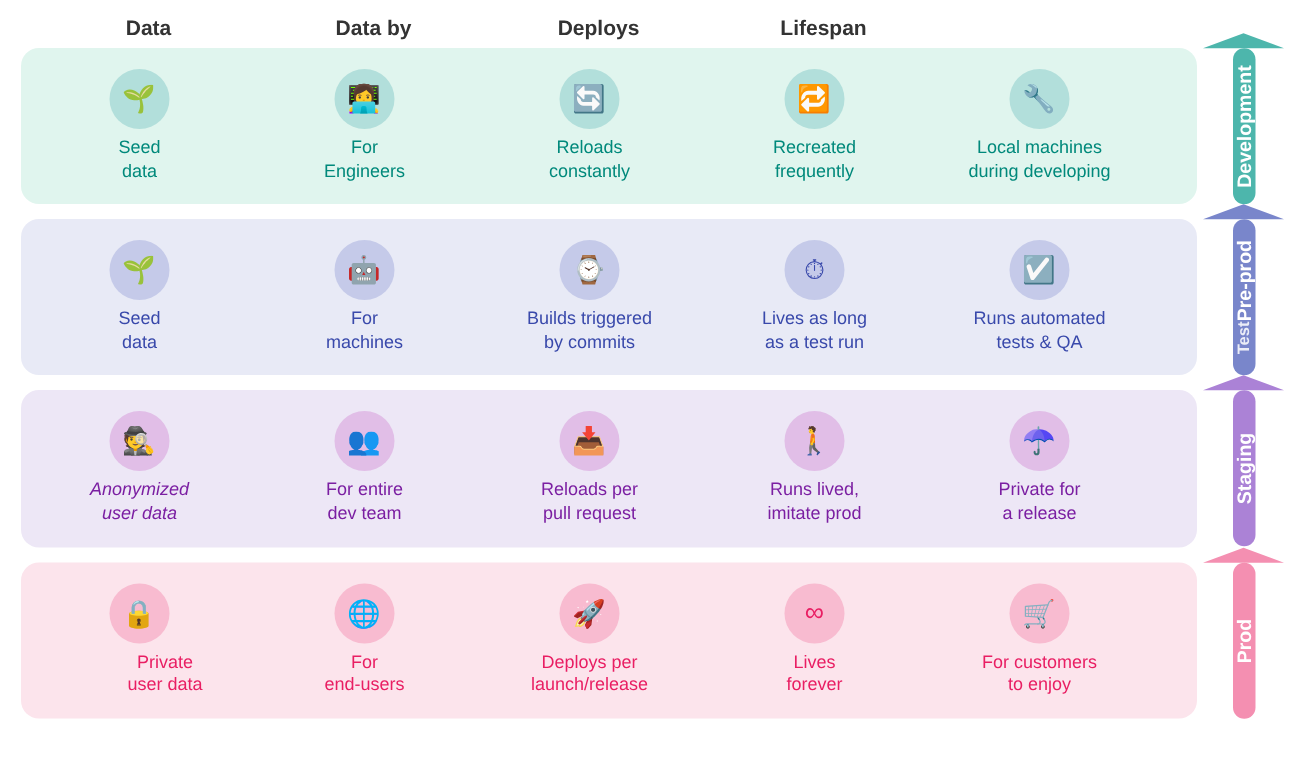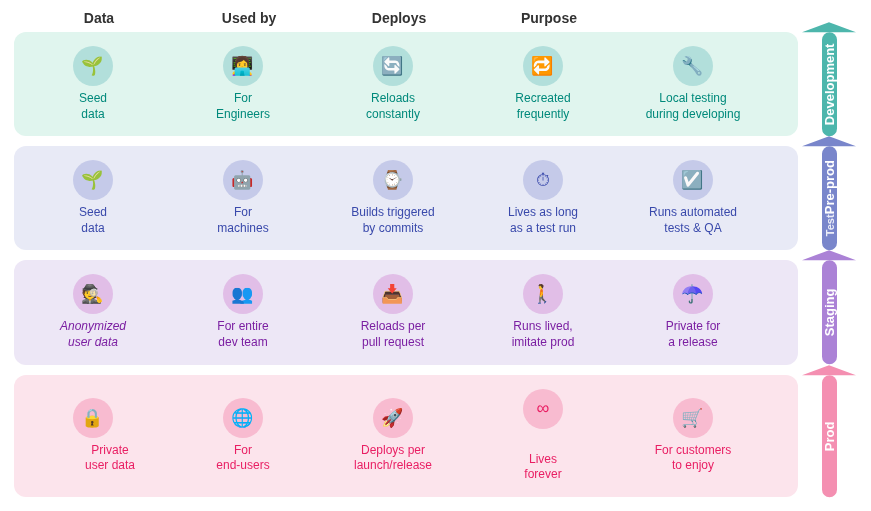--- a/index.html
+++ b/index.html
@@ -125,23 +125,23 @@
     .staging-text { color: #7b1fa2; }
     .prod-text { color: #e91e63; }
   </style>
 </head>
 <body>
 
 <div class="table-container">
 
   <div class="header-row">
   <div class="header-cell">Data</div>
-      <div class="header-cell">Used by</div>
+      <div class="header-cell">Data by</div>
       <div class="header-cell">Deploys</div>
-      <div class="header-cell">Purpose</div>
+      <div class="header-cell">Lifespan</div>
     </div>
 
   <div id="sections-container" style="display:flex;flex-direction:column;gap:5px;flex:1;">
       <div class="section-wrapper">
         <div class="grid-section dev-bg">
           <div class="cell">
             <div class="cell-icon dev-icon">🌱</div>
             <div class="cell-label dev-text" style="white-space: pre-line;">Seed
 data</div>
           </div>
@@ -155,21 +155,21 @@
             <div class="cell-label dev-text" style="white-space: pre-line;">Reloads
 constantly</div>
           </div>
           <div class="cell">
             <div class="cell-icon dev-icon">🔁</div>
             <div class="cell-label dev-text" style="white-space: pre-line;">Recreated
 frequently</div>
           </div>
           <div class="cell">
             <div class="cell-icon dev-icon">🔧</div>
-            <div class="cell-label dev-text" style="white-space: pre-line;">Local testing
+            <div class="cell-label dev-text" style="white-space: pre-line;">Local machines
 during developing</div>
           </div>
         </div>
         <div class="label-col">
           <div class="label-arrow dev-label">Development</div>
         </div>
       </div>
       <div class="section-wrapper">
         <div class="grid-section test-bg">
           <div class="cell">
@@ -249,21 +249,21 @@
             <div class="cell-label prod-text" style="white-space: pre-line;">For
 end-users</div>
           </div>
           <div class="cell">
             <div class="cell-icon prod-icon">🚀</div>
             <div class="cell-label prod-text" style="white-space: pre-line;">Deploys per
 launch/release</div>
           </div>
           <div class="cell">
             <div class="cell-icon prod-icon">∞</div>
-            <div class="cell-label prod-text" style="white-space: pre-line; margin-top: 18px;">Lives
+            <div class="cell-label prod-text" style="white-space: pre-line;">Lives
 forever</div>
           </div>
           <div class="cell">
             <div class="cell-icon prod-icon">🛒</div>
             <div class="cell-label prod-text" style="white-space: pre-line;">For customers
 to enjoy</div>
           </div>
         </div>
         <div class="label-col">
           <div class="label-arrow prod-label">Prod</div>

